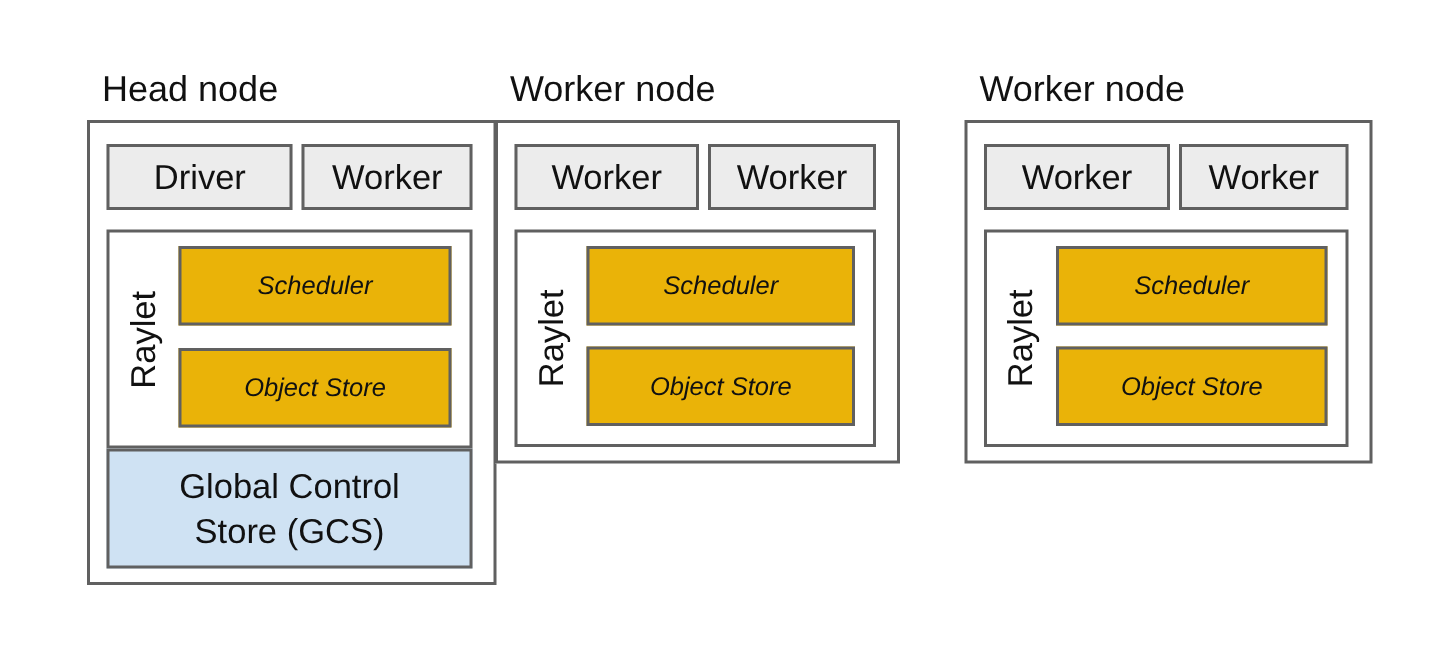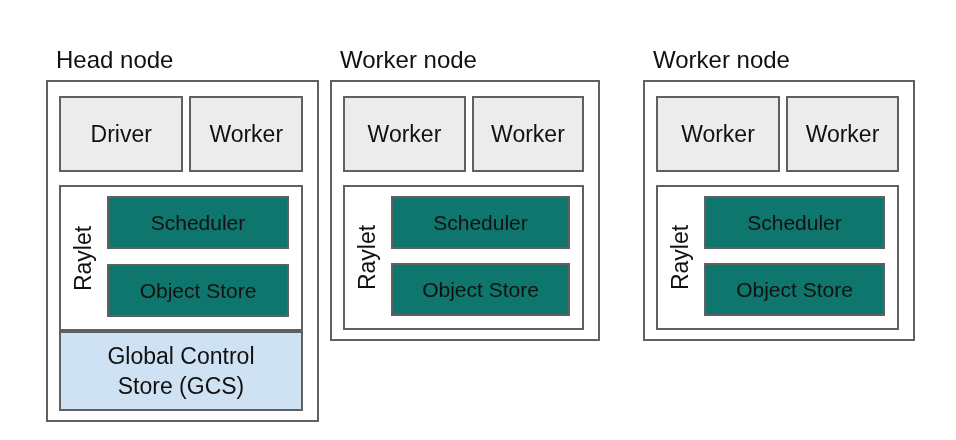--- a/index.html
+++ b/index.html
@@ -10,21 +10,21 @@
   }
   .canvas {
     position: relative;
     width: 956px;
     height: 440px;
     background: var(--bg, #ffffff);
     overflow: hidden;
     color: var(--text, #111111);
   }
   .node-group { position: absolute; top: 46px; }
-  .node-group.g0 { left: 13px; width: 273px; padding-left: 33px; }
+  .node-group.g0 { left: 25px; width: 273px; padding-left: 33px; }
   .node-group.g1 { left: 330px; width: 270px; }
   .node-group.g2 { left: 643px; width: 272px; }
 
   .node-title {
     font-size: 24px;
     line-height: 28px;
     margin: 0 0 6px 10px;
     color: var(--text, #111111);
   }
 
@@ -32,21 +32,21 @@
     box-sizing: border-box;
     width: 100%;
     background: #ffffff;
     border: 2px solid var(--border, #606060);
     padding: 14px 14px 9px 11px;
   }
 
   .process-row {
     display: flex;
     gap: 6px;
-    height: 76px;
+    height: 44px;
   }
   .process {
     box-sizing: border-box;
     flex: 1 1 0;
     background: var(--process-fill, #ececec);
     border: 2px solid var(--border, #606060);
     display: flex;
     align-items: center;
     justify-content: center;
     font-size: 23px;
@@ -78,25 +78,26 @@
     flex: 1 1 auto;
     padding: 9px 12px 12px 0;
     display: flex;
     flex-direction: column;
     justify-content: space-between;
   }
   .component {
     box-sizing: border-box;
     height: 53px;
     border: 2px solid var(--border, #606060);
-    background: #0f766e;
+    background: #eab308;
     display: flex;
     align-items: center;
     justify-content: center;
-    font-size: 21px;
+    font-size: 17px;
+    font-style: italic;
   }
 
   .gcs-box {
     box-sizing: border-box;
     height: 80px;
     background: var(--gcs-fill, #cfe2f3);
     border: 2px solid var(--border, #606060);
     display: flex;
     align-items: center;
     justify-content: center;

